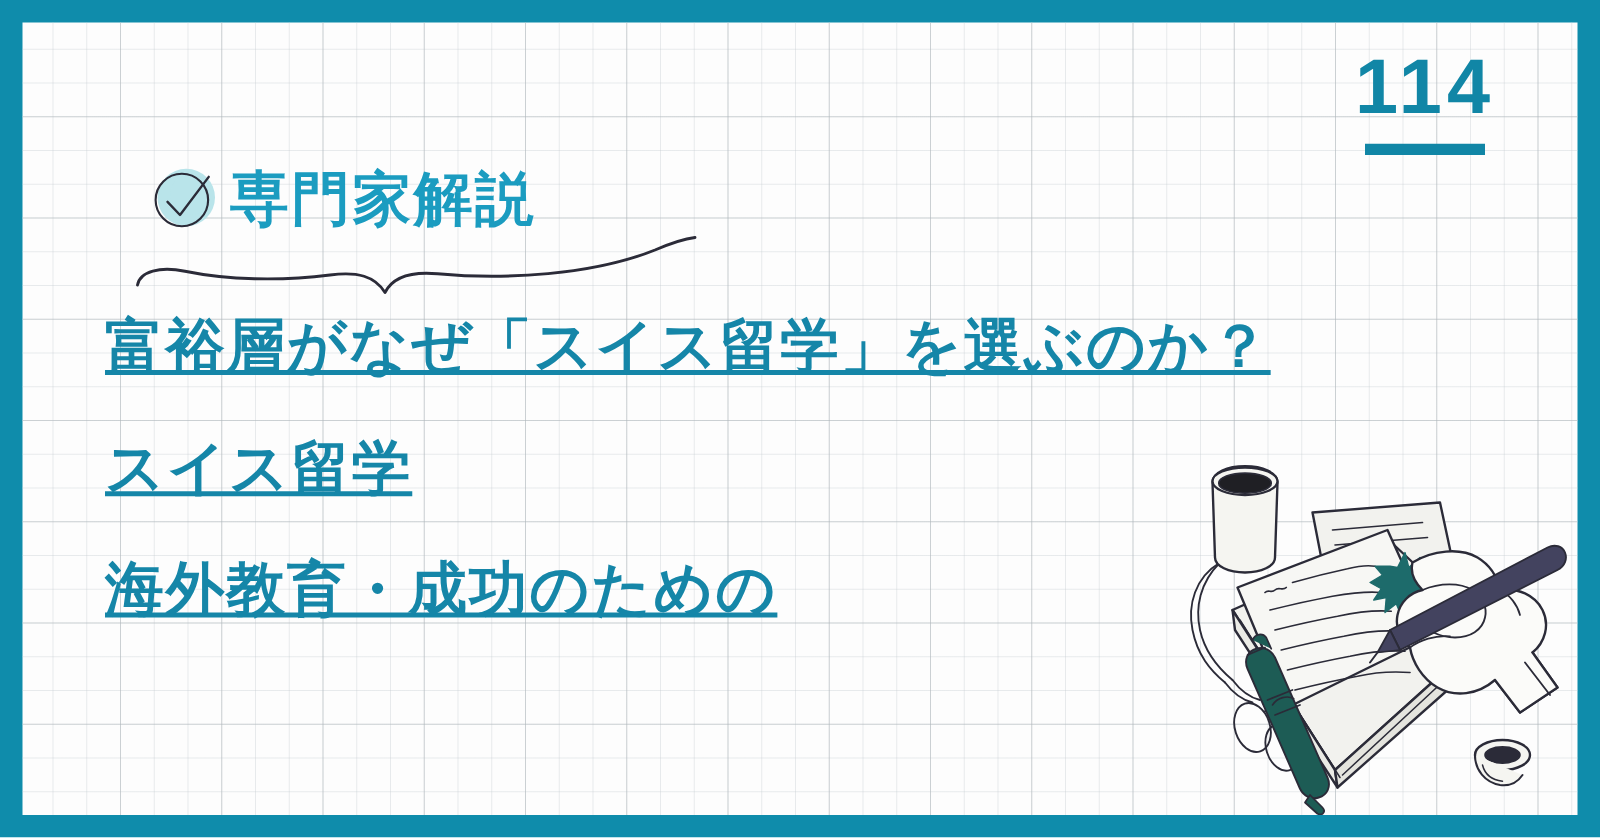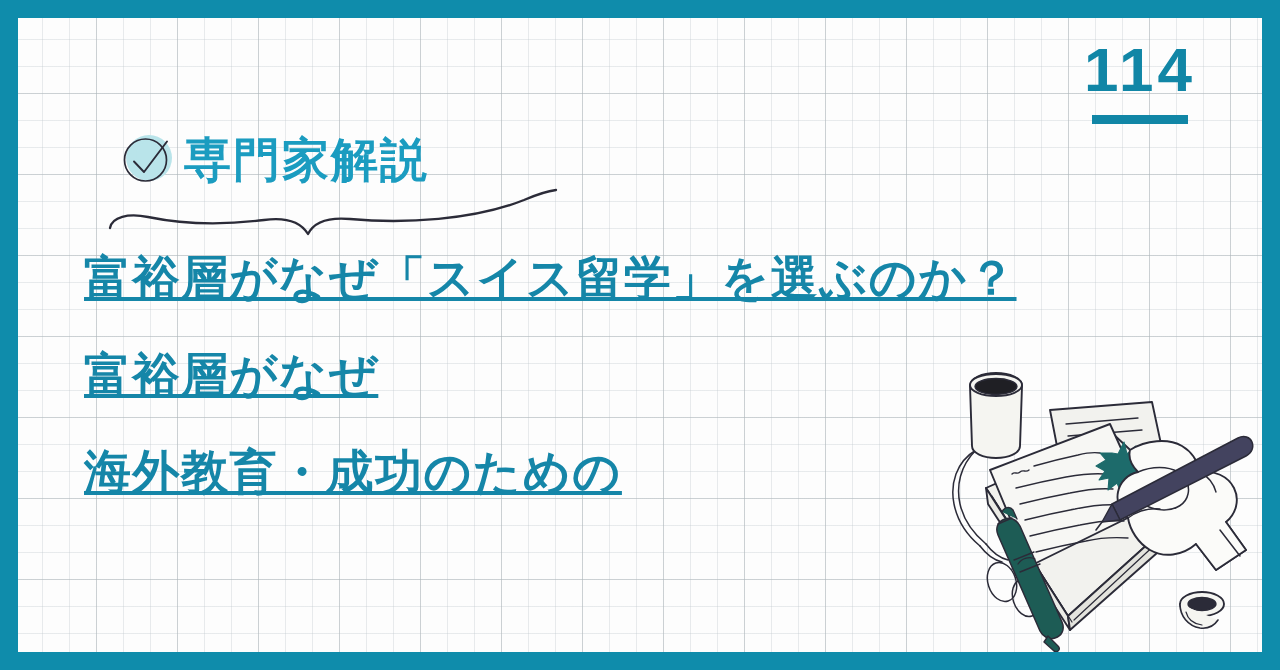--- a/index.html
+++ b/index.html
@@ -164,21 +164,21 @@
       <svg width="460" height="70" viewBox="0 0 460 70" aria-hidden="true">
         <path d="M6 44 C8 33 24 29 44 33 C78 40 120 41 160 36
                  C182 33 196 37 204 50
                  C210 38 224 33 246 35
                  C300 40 370 36 420 16 C434 10 444 7 452 6" fill="none" stroke="#2b2b38" stroke-width="2.3" stroke-linecap="round" stroke-linejoin="round"></path>
       </svg>
     </div>
 
     <div id="headline">
       <div class="headline-line">富裕層がなぜ「スイス留学」を選ぶのか？</div>
-      <div class="headline-line">富裕層がなぜ</div>
+      <div class="headline-line">スイス留学</div>
       <div class="headline-line">海外教育・成功のための</div>
     </div>
 
     <div id="illustration">
       <svg width="348" height="310" viewBox="0 0 348 310" aria-hidden="true">
         <g fill="none" stroke="#2b2b38" stroke-width="1.9" stroke-linecap="round" stroke-linejoin="round">
 
           <g stroke-width="1.5">
             <path d="M60 96 C40 108 34 130 38 150 C42 170 52 182 64 192"></path>
             <path d="M60 96 C44 112 40 132 44 150 C48 168 58 180 70 190"></path>

